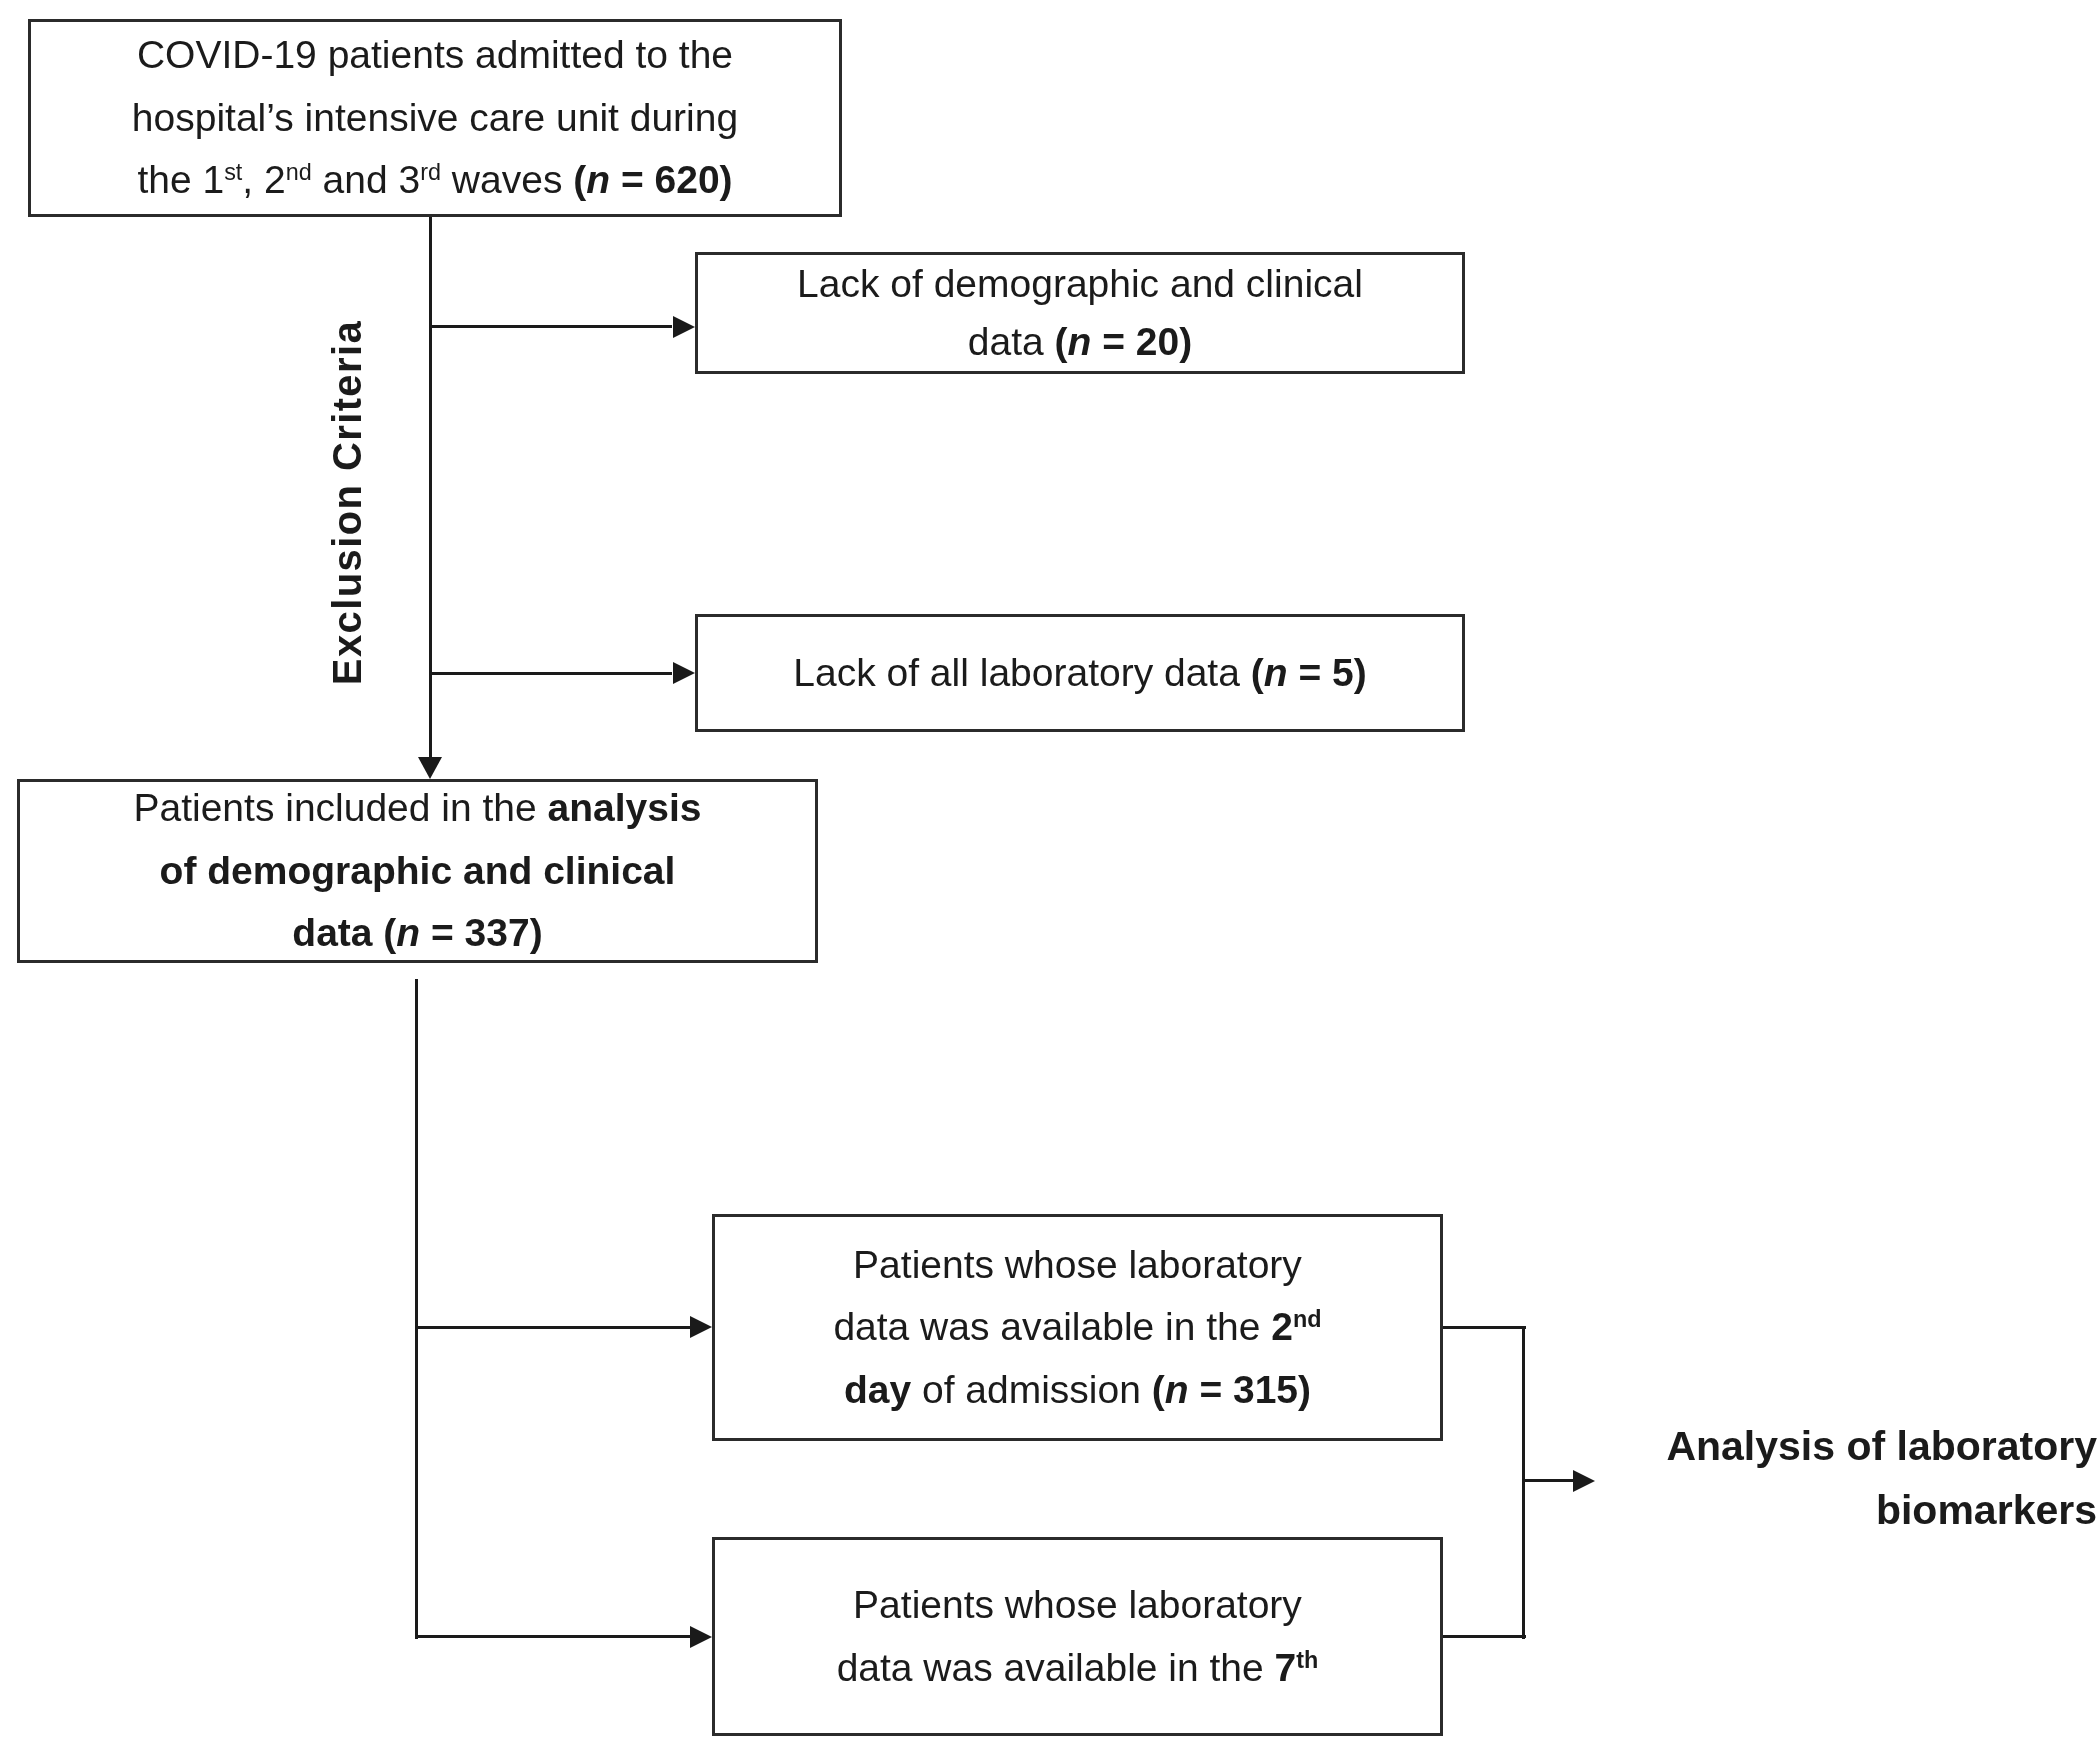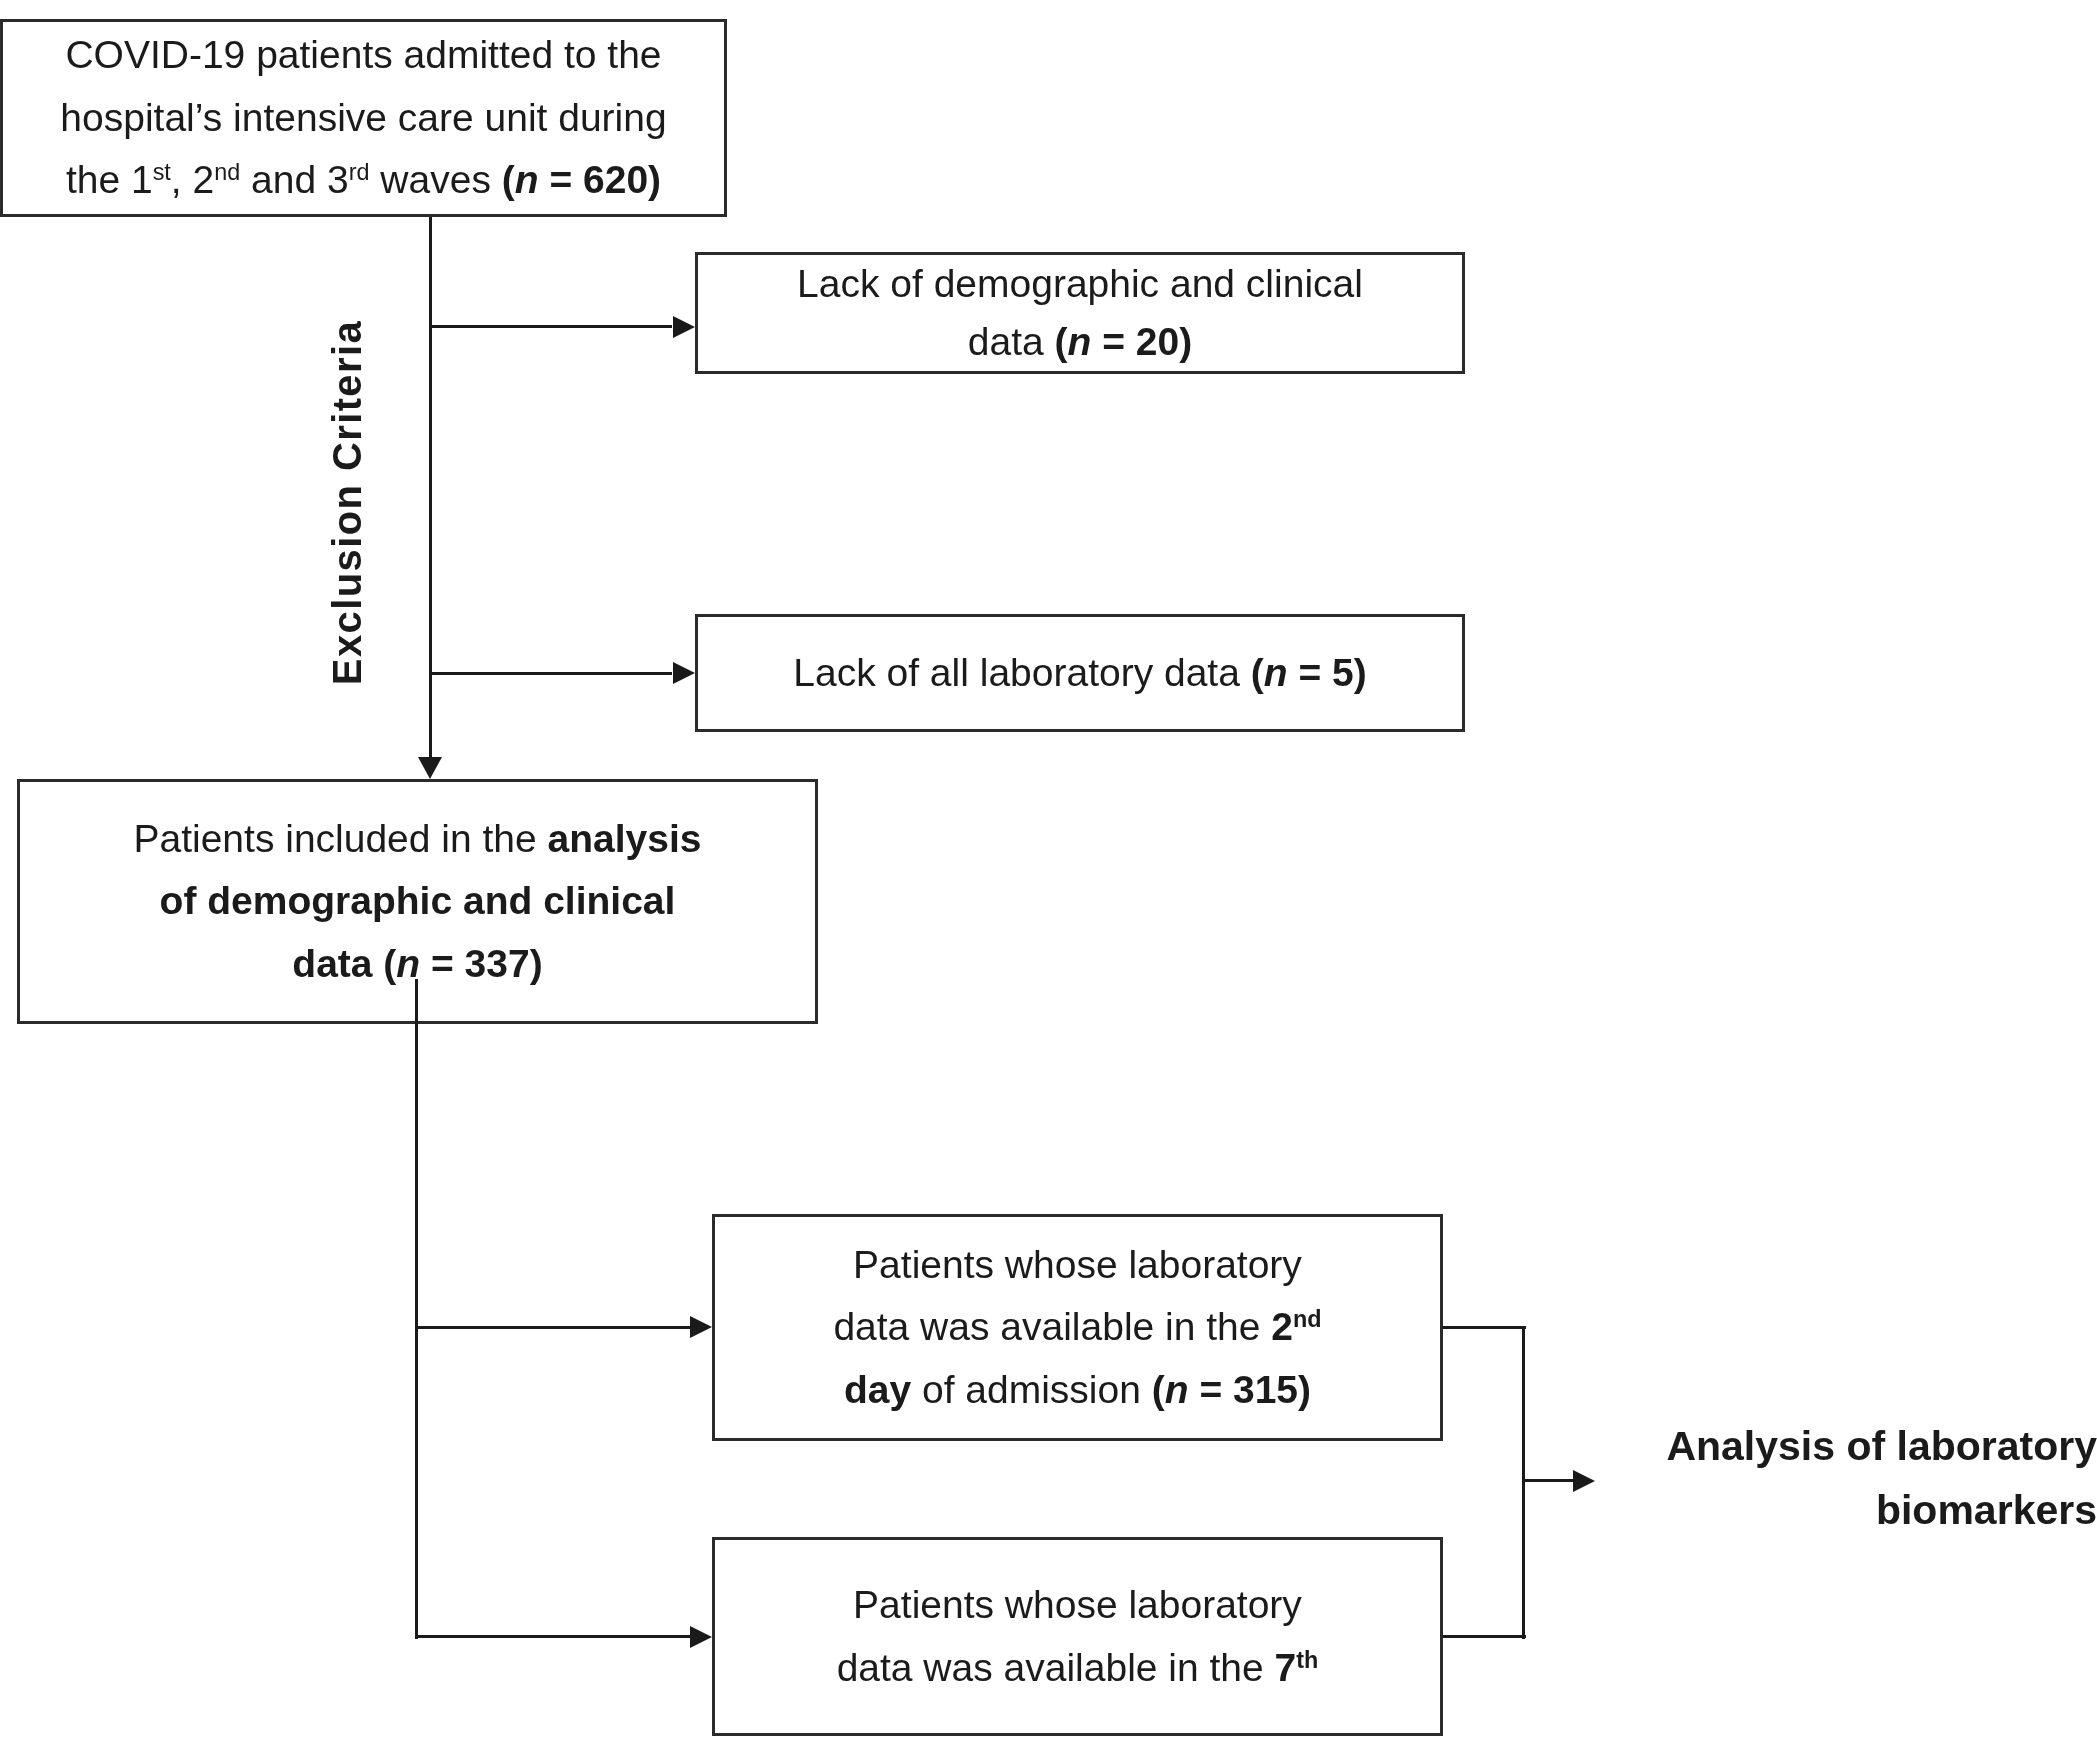--- a/index.html
+++ b/index.html
@@ -72,21 +72,21 @@
     font-weight: bold;
     font-size: 41px;
     line-height: 1.55;
   }
 </style>
 </head>
 <body>
 
 <div class="canvas">
 
-  <div class="box" style="left:0; top:19px; width:727px; height:198px;">
+  <div class="box" style="left:28px; top:19px; width:814px; height:198px;">
     <div>
       <div><span>COVID-19 patients admitted to the</span></div>
       <div><span>hospital’s intensive care unit during</span></div>
       <div><span>the 1</span><span class="sup">st</span><span>, 2</span><span class="sup">nd</span><span> and 3</span><span class="sup">rd</span><span> waves </span><span class="b">(</span><span class="bi">n</span><span class="b"> = 620)</span></div>
     </div>
   </div>
 
   <div class="line-v" style="left:429px; top:217px; height:541px;"></div>
   <div class="arrow-down" style="left:418px; top:757px;"></div>
 
@@ -102,21 +102,21 @@
     </div>
   </div>
 
   <div class="line-h" style="left:430px; top:672px; width:242px;"></div>
   <div class="arrow-right" style="left:673px; top:662px;"></div>
 
   <div class="box" style="left:695px; top:614px; width:770px; height:118px;justify-content:center;">
     <div><span>Lack of all laboratory data </span><span class="b">(</span><span class="bi">n</span><span class="b"> = 5)</span></div>
   </div>
 
-  <div class="box" style="left:17px; top:779px; width:801px; height:245px;">
+  <div class="box" style="left:17px; top:779px; width:801px; height:184px;">
     <div>
       <div><span>Patients included in the </span><span class="b">analysis</span></div>
       <div class="b"><span>of demographic and clinical</span></div>
       <div><span class="b">data </span><span class="b">(</span><span class="bi">n</span><span class="b"> = 337)</span></div>
     </div>
   </div>
 
   <div class="line-v" style="left:415px; top:979px; height:660px;"></div>
 
   <div class="line-h" style="left:417px; top:1326px; width:273px;"></div>

